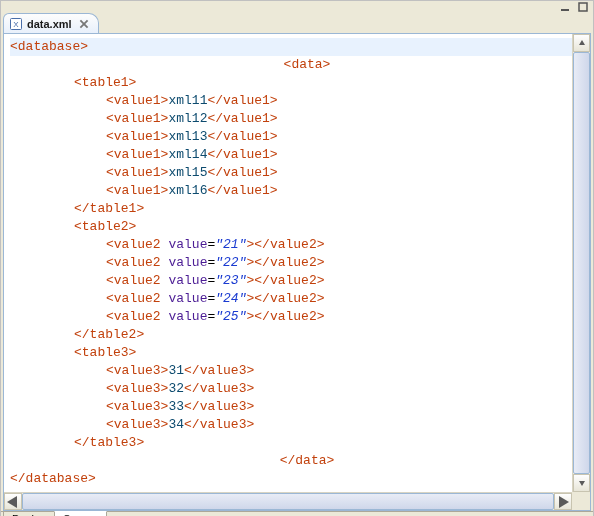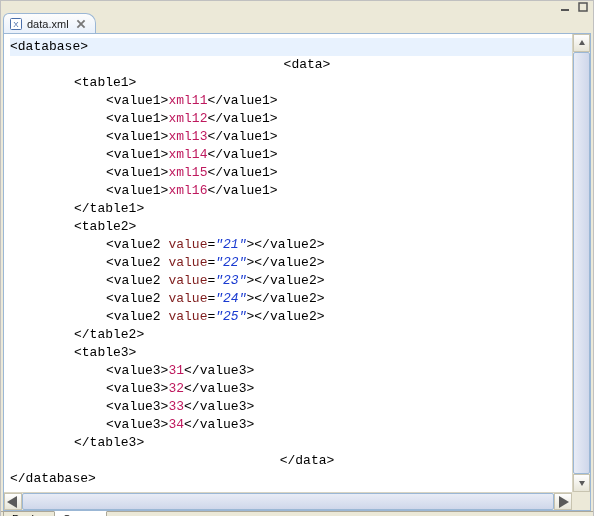--- a/index.html
+++ b/index.html
@@ -4,30 +4,30 @@
 <style>
   * { box-sizing: border-box; margin: 0; padding: 0; }
   html, body { width: 594px; height: 516px; overflow: hidden; font-family: Tahoma, Arial, sans-serif; font-size: 11px; background: #ece9d8; }
   .frame { width: 594px; height: 516px; background: #ece9d8; border: 1px solid #c0c0c0; display: flex; flex-direction: column; }
   .top-controls { height: 14px; display: flex; justify-content: flex-end; align-items: center; gap: 6px; padding-right: 4px; }
   .top-controls .ctl { width: 12px; height: 12px; display: flex; align-items: center; justify-content: center; color: #555; cursor: pointer; }
   .ctl svg { width: 10px; height: 10px; }
   .tabbar { height: 22px; display: flex; align-items: flex-end; padding-left: 2px; background: #ece9d8; }
   .tab { height: 20px; background: linear-gradient(#fdfdfd,#e8f0fb); border: 1px solid #9bb7d5; border-bottom: none; border-top-left-radius: 6px; border-top-right-radius: 10px; display: flex; align-items: center; padding: 0 8px 0 5px; gap: 4px; position: relative; }
   .tab .icon { width: 14px; height: 14px; display:flex; align-items:center; justify-content:center; }
-  .tab .label { color: #1a1a1a; }
+  .tab .label { color: #1a1a1a; font-weight: bold; }
   .tab .close { width: 12px; height: 12px; display:flex; align-items:center; justify-content:center; cursor:pointer; margin-left:2px; }
   .editor-wrap { flex: 1; border: 1px solid #9bb7d5; background: #ffffff; margin: 0 2px; position: relative; display: flex; }
   .editor { flex:1; padding: 4px 0 4px 6px; font-family: "Courier New", monospace; font-size: 13px; line-height: 18px; color: #000; overflow: hidden; white-space: pre; }
   .highlight-line { background: #e8f2fe; display:inline-block; width: 100%; }
-  .tag { color: #000000; }
-  .attr-name { color: #7f1d1d; }
+  .tag { color: #c2410c; }
+  .attr-name { color: #4c1d95; }
   .attr-eq { color: #000; }
   .attr-val { color: #1a3bd1; font-style: italic; }
-  .txt { color: #be185d; }
+  .txt { color: #0c4a6e; }
   .scrollbar-v { width: 18px; background: #f1efe2; border-left: 1px solid #d8d4c3; display:flex; flex-direction:column; }
   .sb-btn { height: 18px; background: linear-gradient(#fefefe,#e8e6d8); border:1px solid #c8c4b0; display:flex; align-items:center; justify-content:center; cursor:pointer; }
   .sb-btn svg { width:8px; height:8px; fill:#5a5a5a; }
   .sb-track { flex:1; display:flex; flex-direction:column; }
   .sb-thumb { flex:1; margin:0; background: linear-gradient(to right,#e8ecf6,#cfd7ea); border:1px solid #9bb7d5; border-radius:2px; }
   .scrollbar-h { height: 18px; background: #f1efe2; border-top:1px solid #d8d4c3; display:flex; }
   .sb-btn-h { width:18px; background: linear-gradient(#fefefe,#e8e6d8); border:1px solid #c8c4b0; display:flex; align-items:center; justify-content:center; cursor:pointer; }
   .sb-track-h { flex:1; display:flex; }
   .sb-thumb-h { flex:1; background: linear-gradient(#e8ecf6,#cfd7ea); border:1px solid #9bb7d5; border-radius:2px; }
   .sb-corner { width:18px; height:18px; background:#ece9d8; }

